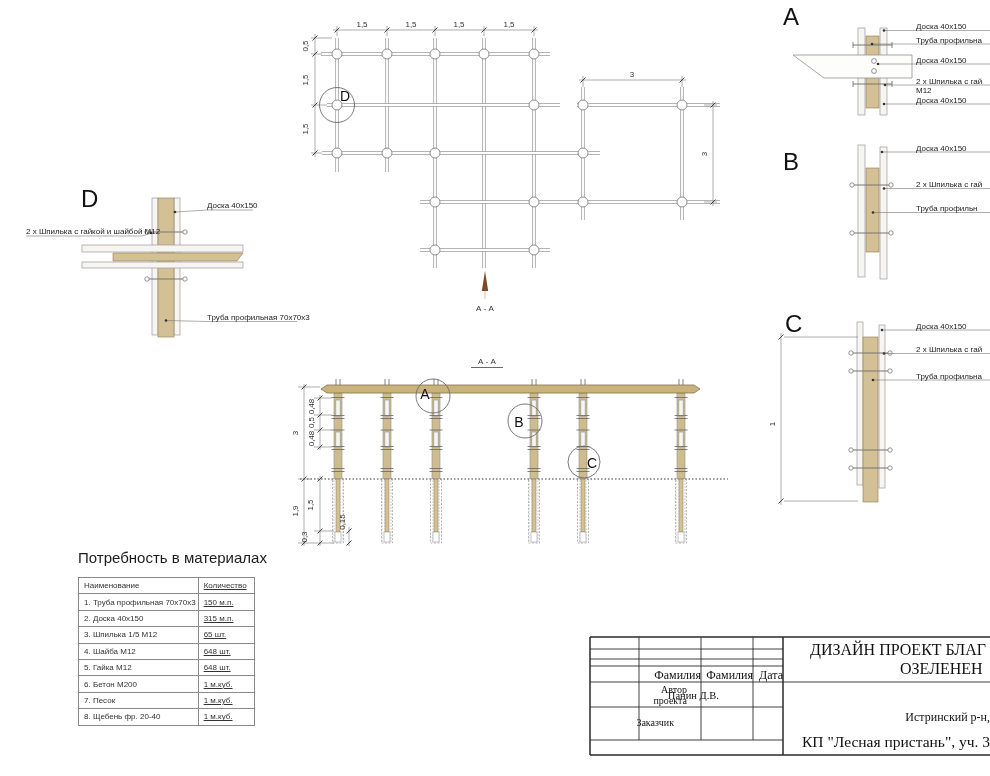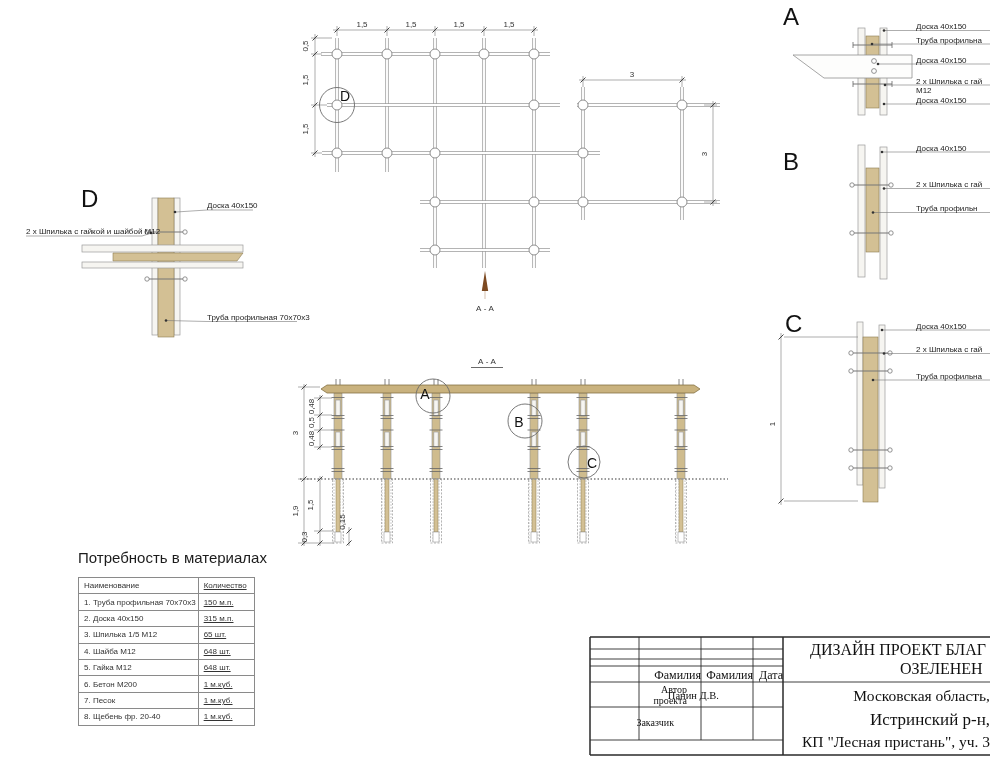--- a/index.html
+++ b/index.html
@@ -495,22 +495,21 @@
         </tr>
   <tr>
           <td class="c1">8. Щебень фр. 20-40</td>
           <td class="c2">1 м.куб.</td>
         </tr>
 </tbody>
     </table>
 
 <div class="abs serif" style="left:810px;top:641px;font-size:16px;">ДИЗАЙН ПРОЕКТ БЛАГ</div>
 <div class="abs serif" style="left:900px;top:660px;font-size:16px;">ОЗЕЛЕНЕН</div>
-<div class="abs serif tb-center" style="left:783px;top:687px;width:207px;font-size:15.5px;">Московская область,</div>
-<div class="abs serif tb-center" style="left:783px;top:710px;width:207px;font-size:17px;">Истринский р-н,</div>
+<div class="abs serif tb-center" style="left:783px;top:710px;width:207px;font-size:12px;">Истринский р-н,</div>
 <div class="abs serif tb-center" style="left:783px;top:733px;width:207px;font-size:15.5px;">КП "Лесная пристань", уч. 3</div>
 <div class="abs serif tb-center" style="left:639px;top:668px;width:62px;font-size:12px;">Фамилия</div>
 <div class="abs serif tb-center" style="left:701px;top:668px;width:52px;font-size:12px;">Фамилия</div>
 <div class="abs serif tb-center" style="left:753px;top:668px;width:30px;font-size:12px;">Дата</div>
 <div class="abs serif tb-center" style="left:590px;top:684px;width:49px;font-size:10px;white-space:normal;line-height:11px;padding-left:48px;">Автор проекта</div>
 <div class="abs serif tb-center" style="left:639px;top:690px;width:80px;font-size:10.5px;">Панин Д.В.</div>
 <div class="abs serif tb-center" style="left:590px;top:717px;width:49px;font-size:10px;padding-left:35px;">Заказчик</div>
 
 </div>
 

